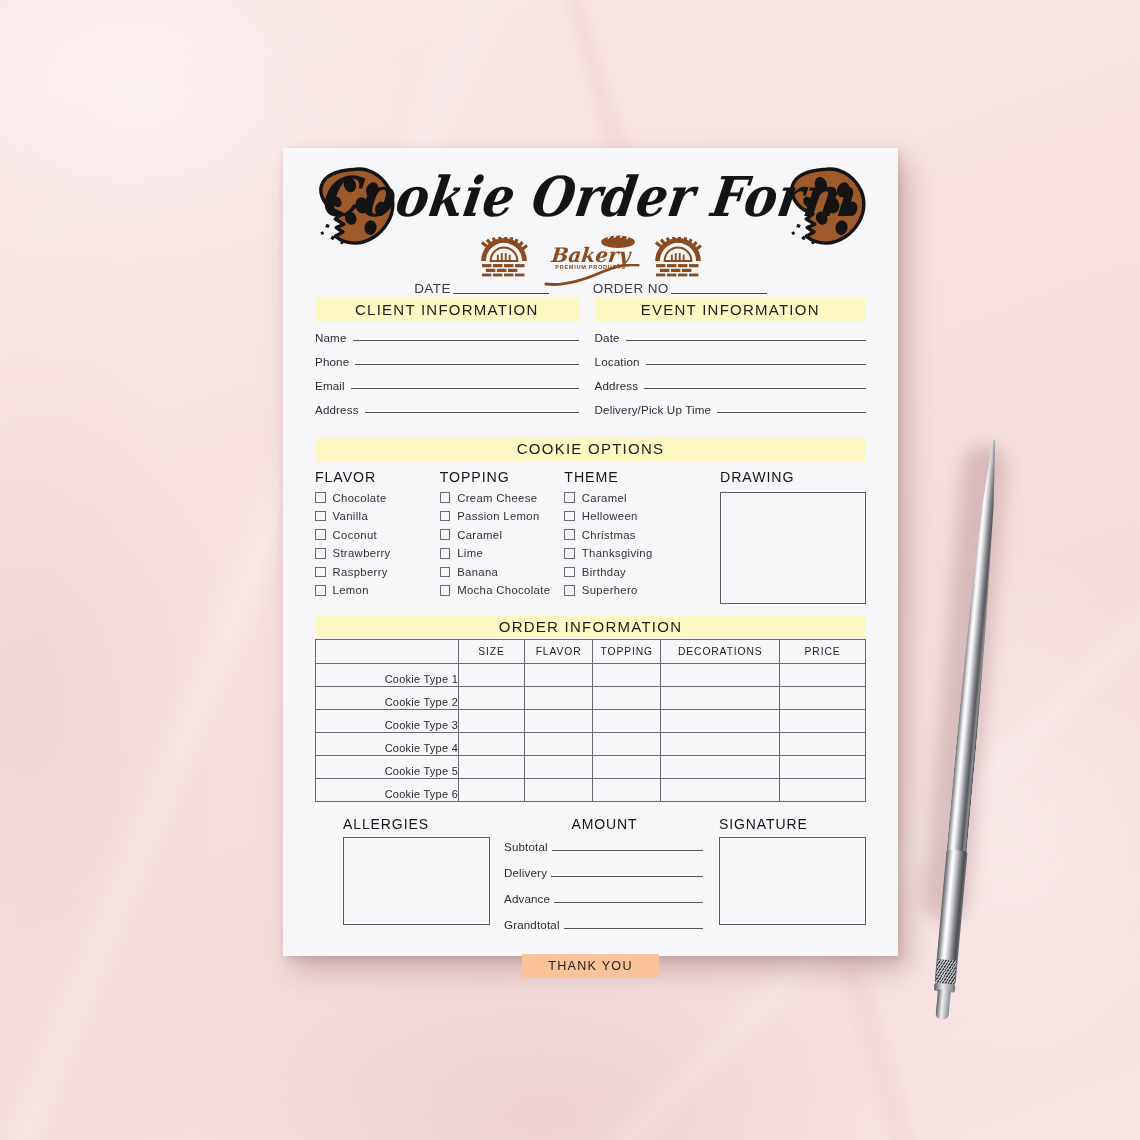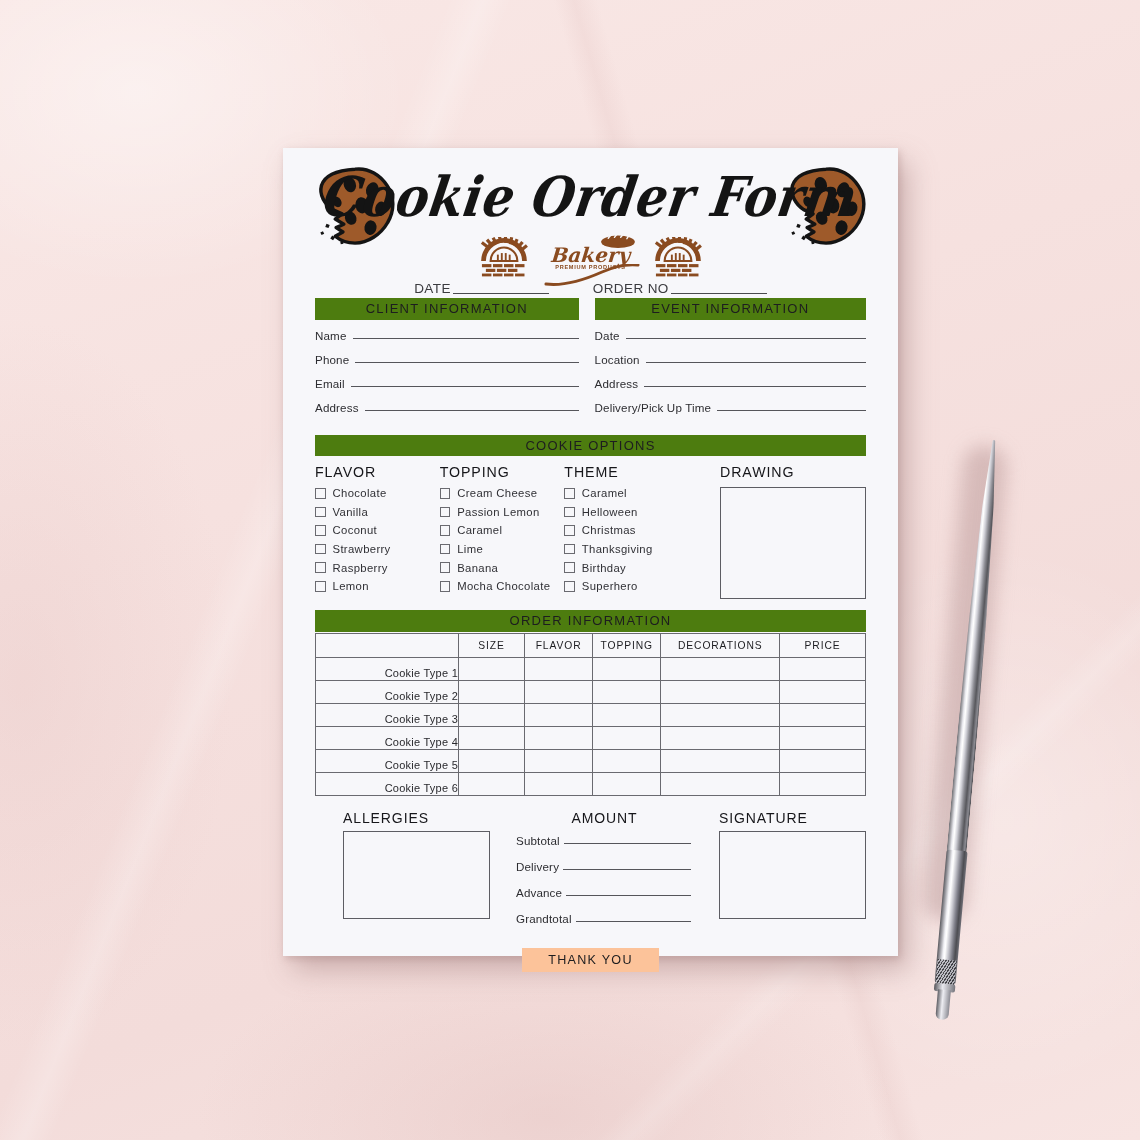--- a/index.html
+++ b/index.html
@@ -167,23 +167,23 @@
     gap: 44px;
     font-size: 13.5px;
     color: #3b3b3f;
     letter-spacing: .4px;
   }
   .dateitem { display: flex; align-items: flex-end; }
   .dateitem .dl { display: inline-block; width: 96px; border-bottom: 1.1px solid #4a4a4e; margin-bottom: 2px; margin-left: 2px; }
 
   
   .band {
-    background: #4d7c0f;
+    background: #fef9c3;
     text-align: center;
-    font-size: 13px;
+    font-size: 15px;
     letter-spacing: 1.25px;
     color: #1d1d1f;
     padding: 4px 0 4px;
     line-height: 1.05;
   }
 
   
   #info-row { display: flex; gap: 16px; }
   #info-row .col { flex: 1; }
   #info-row .col.event { flex: 1.03; }
@@ -262,21 +262,21 @@
     padding-bottom: 1px;
   }
   col.c-name  { width: 26%; }
   col.c-size  { width: 12%; }
   col.c-flav  { width: 12.4%; }
   col.c-top   { width: 12.4%; }
   col.c-dec   { width: 21.6%; }
   col.c-price { width: 15.6%; }
 
   
-  #bottom { display: flex; margin-top: 14px; gap: 16px; padding-left: 28px; }
+  #bottom { display: flex; margin-top: 14px; gap: 4px; padding-left: 28px; }
   #bottom .b-allergies { width: 147px; }
   #bottom .b-amount { flex: 1; }
   #bottom .b-signature { width: 147px; }
 
   .bhead {
     font-size: 14px;
     letter-spacing: .9px;
     color: #16161a;
     margin-bottom: 5px;
   }

